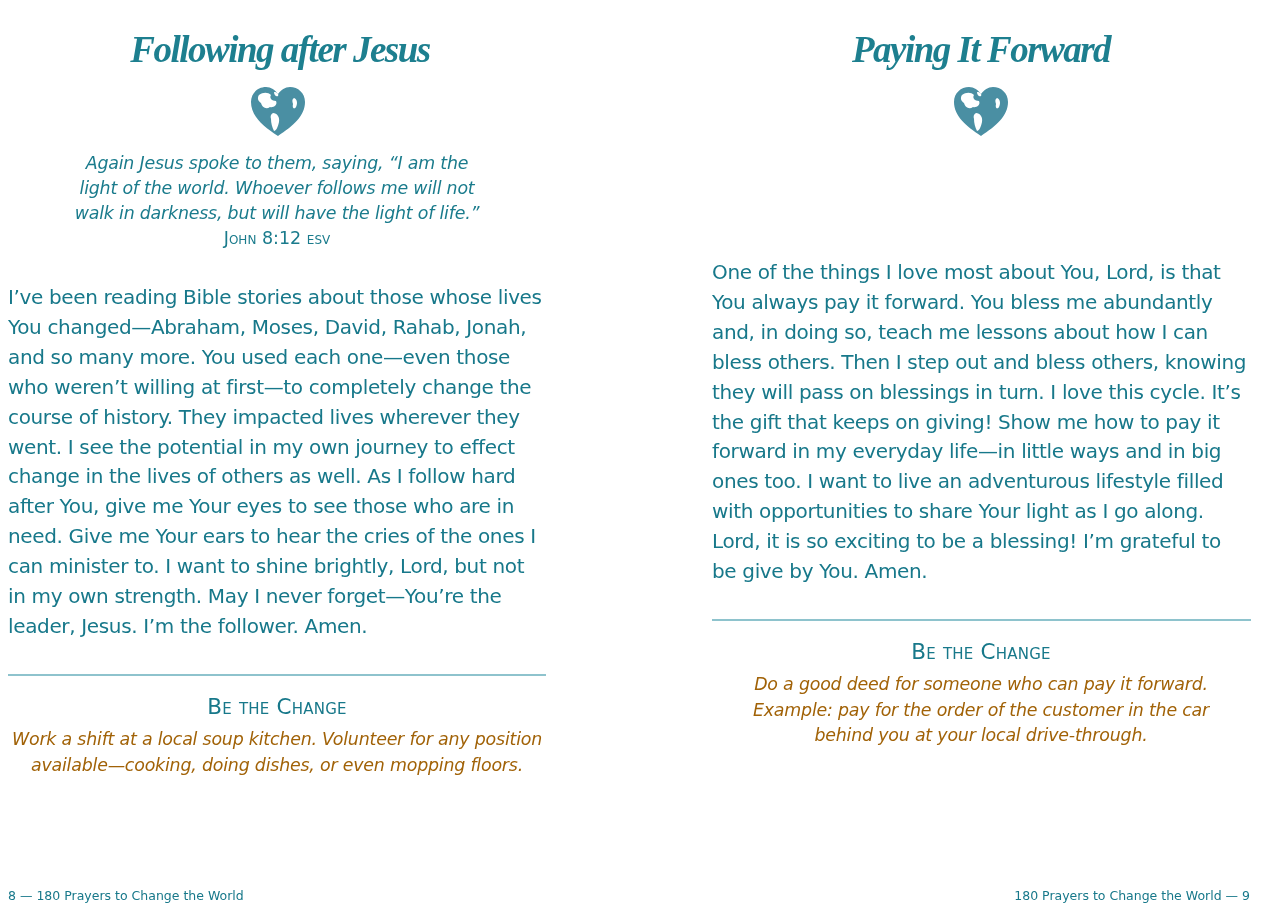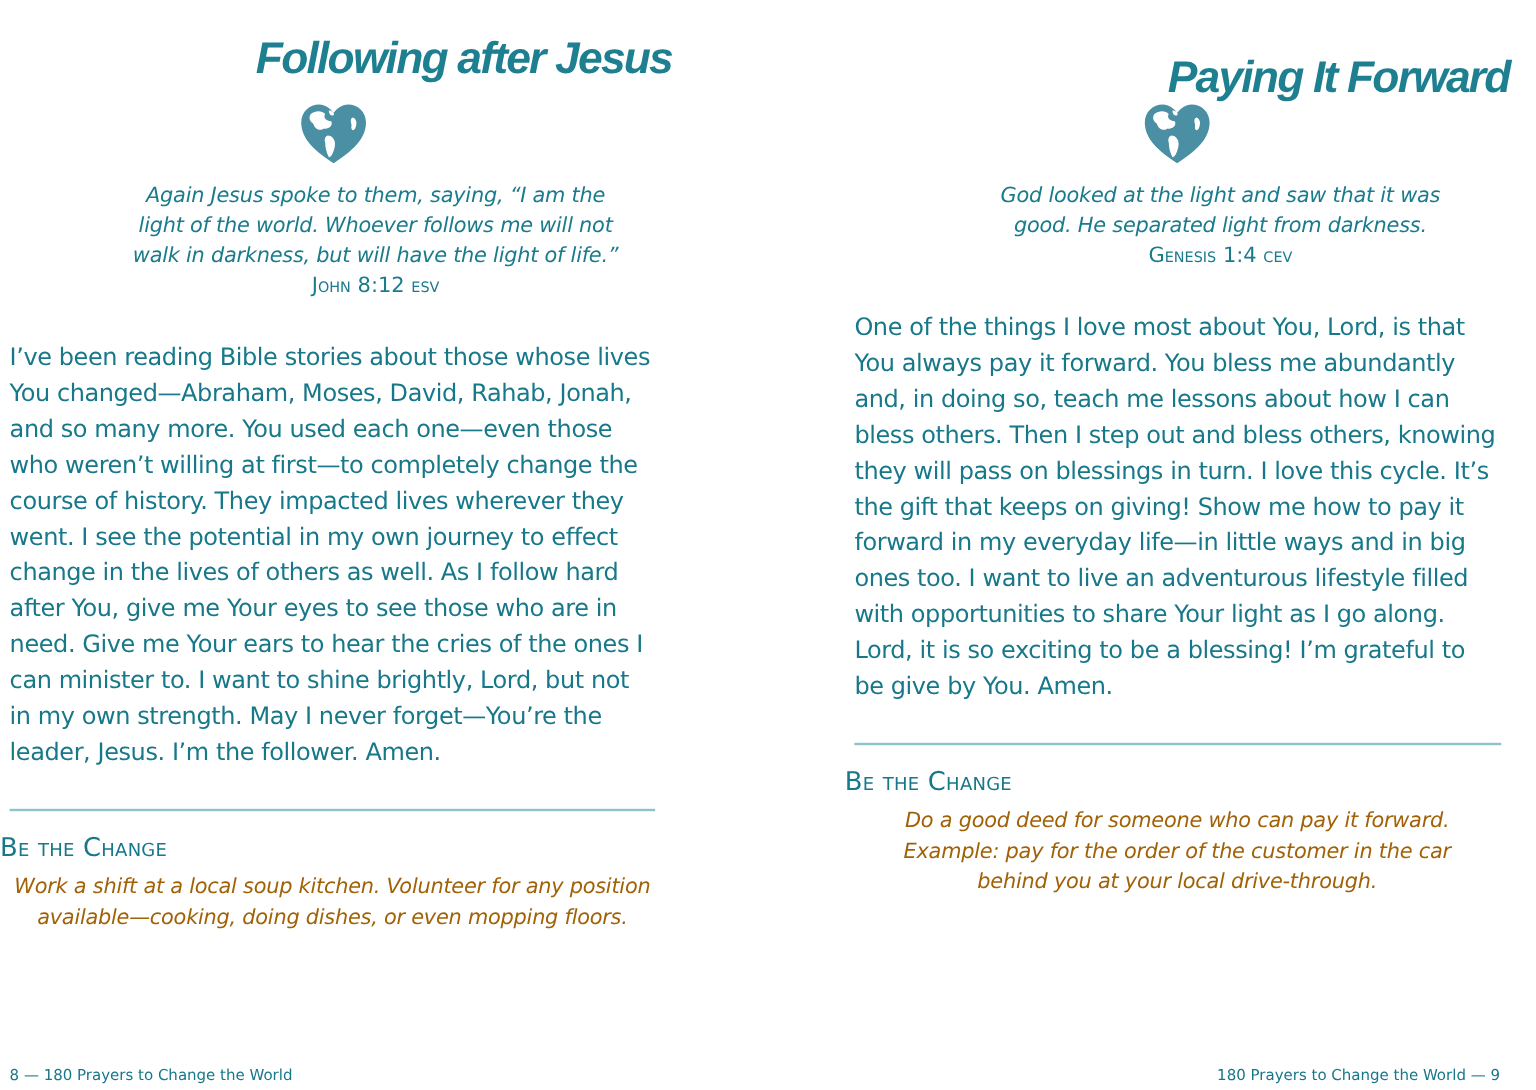--- a/index.html
+++ b/index.html
@@ -4,40 +4,40 @@
   <style>
     html, body { margin: 0; padding: 0; }
     body {
       width: 1280px; height: 908px; background: #ffffff; position: relative; overflow: hidden;
       font-family: "DejaVu Sans", sans-serif; color: #17788a;
     }
     .page { position: absolute; top: 0; height: 908px; }
     .page.left { left: 0; width: 560px; }
     .page.right { left: 704px; width: 560px; }
     .title {
-      position: absolute; left: 0; right: 0; text-align: right;
-      font-family: Liberation Sans, sans-serif; font-style: italic; font-weight: bold;
+      position: absolute; left: 0; right: 0; text-align: center;
+      font-family: Liberation Serif, serif; font-style: italic; font-weight: bold;
       font-size: 37px; letter-spacing: -1.5px; color: #1d7f8f;
     }
     .heart { position: absolute; width: 58px; height: 52px; }
     .verse {
       position: absolute; left: 0; right: 0; text-align: center;
       font-style: italic; font-size: 17.4px; line-height: 25px; color: #1a7b8c;
-      font-family: "DejaVu Sans", sans-serif; letter-spacing: -0.2px; padding-left: 36px;
+      font-family: "DejaVu Sans", sans-serif; letter-spacing: -0.2px;
     }
     .verse .line { display: block; white-space: nowrap; }
     .ref { font-style: normal; font-variant: small-caps; font-size: 17.5px; letter-spacing: 0; }
     .body-text {
       position: absolute; left: 8px; font-size: 20px; line-height: 29.9px; color: #17788a;
       letter-spacing: -0.35px;
     }
     .body-text .line { display: block; white-space: nowrap; }
     .rule { position: absolute; height: 1.5px; background: #8ec3cd; }
     .btc-heading {
-      position: absolute; left: 0; right: 0; text-align: left; font-variant: small-caps;
+      position: absolute; left: 0; right: 0; text-align: center; font-variant: small-caps;
       font-size: 21.5px; color: #17788a; letter-spacing: 0.2px;
     }
     .btc-text {
       position: absolute; left: 0; right: 0; text-align: center; font-style: italic;
       font-size: 17.4px; line-height: 25.5px; color: #a16207; letter-spacing: -0.2px;
     }
     .btc-text .line { display: block; white-space: nowrap; }
     .footer { position: absolute; top: 888px; font-size: 12.5px; color: #17788a; white-space: nowrap; }
   </style>
 </head>
@@ -81,35 +81,30 @@
   <div class="btc-heading" style="top:694px; width:554px;">Be the Change</div>
   <div class="btc-text" style="top:727px; width:554px;font-style:italic;">
     <span class="line">Work a shift at a local soup kitchen. Volunteer for any position</span>
     <span class="line">available—cooking, doing dishes, or even mopping floors.</span>
   </div>
 
   <div class="footer" style="left:8px;">8 — 180 Prayers to Change the World</div>
 </div>
 
 <div class="page right">
-  <div class="title" style="top:44px; left:0; width:554px;">Paying It Forward</div>
+  <div class="title" style="top:28px; left:0; width:554px;">Paying It Forward</div>
 
   <svg class="heart" style="left:248px; top:86px;" viewBox="0 0 58 52">
     <path d="M29 50 C14 40 2 30 2 16 C2 7 9 1 17 1 C22 1 26 4 29 8 C32 4 36 1 41 1 C49 1 56 7 56 16 C56 30 44 40 29 50 Z" fill="#4a8fa3"></path>
     <path d="M10 9 C14 6 19 6 22 9 C20 12 23 15 27 15 C29 19 24 22 21 21 C17 24 13 21 12 17 C9 15 8 12 10 9 Z" fill="#ffffff"></path>
     <path d="M25 6 C28 6 30 8 29 10 C27 11 25 9 25 6 Z" fill="#ffffff"></path>
     <path d="M24 27 C28 27 31 31 30 36 C29 41 27 45 25 45 C23 41 22 37 22 33 C21 30 22 28 24 27 Z" fill="#ffffff"></path>
     <path d="M45 12 C48 13 49 17 47 21 C45 24 43 22 44 18 C43 15 43 13 45 12 Z" fill="#ffffff"></path>
   </svg>
 
-  <div class="verse" style="top:151px; left:0; width:554px;">
-    <span class="line">God looked at the light and saw that it was</span>
-    <span class="line">good. He separated light from darkness.</span>
-    <span class="line ref">Genesis 1:4 cev</span>
-  </div>
 
   <div class="body-text" style="top:258px;">
     <span class="line">One of the things I love most about You, Lord, is that</span>
     <span class="line">You always pay it forward. You bless me abundantly</span>
     <span class="line">and, in doing so, teach me lessons about how I can</span>
     <span class="line">bless others. Then I step out and bless others, knowing</span>
     <span class="line">they will pass on blessings in turn. I love this cycle. It’s</span>
     <span class="line">the gift that keeps on giving! Show me how to pay it</span>
     <span class="line">forward in my everyday life—in little ways and in big</span>
     <span class="line">ones too. I want to live an adventurous lifestyle filled</span>

